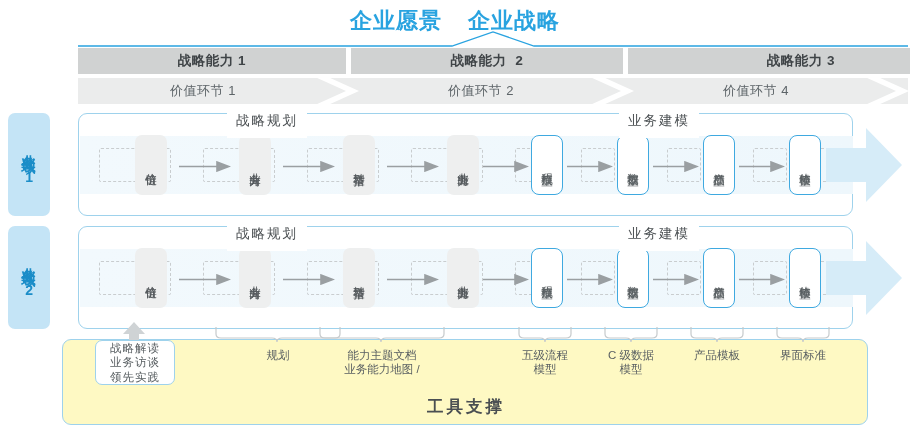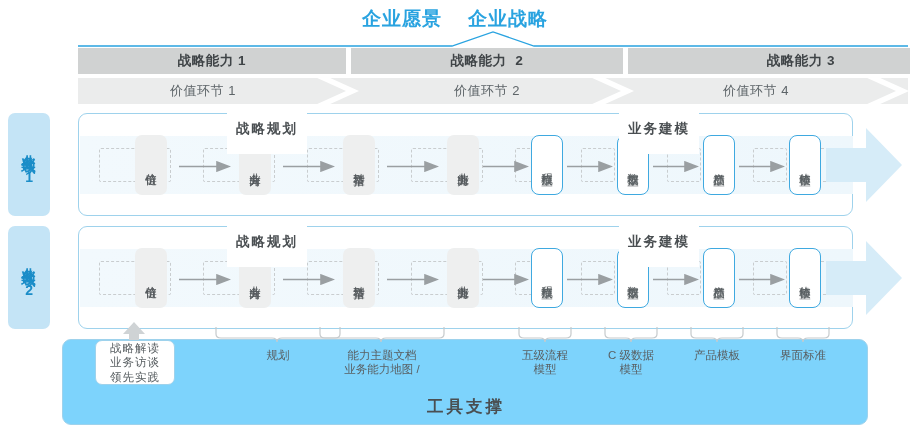--- a/index.html
+++ b/index.html
@@ -20,21 +20,21 @@
   .top-titles {
     position: absolute;
     left: 0; top: 6px; width: 910px;
     text-align: center;
     display: flex;
     justify-content: center;
     gap: 26px;
   }
   .top-title {
     color: #29a3e0;
-    font-size: 19px;
+    font-size: 22px;
     font-weight: bold;
     letter-spacing: 1px;
     white-space: nowrap;
   }
 
   
   .tent { position: absolute; left: 78px; top: 30px; }
 
   
   .cap-row {
@@ -114,24 +114,24 @@
     left: 1px; top: 22px;
     width: 773px; height: 58px;
     background: linear-gradient(to right, #f2f9fd, #eef7fc);
   }
 
   
   .sec-cap {
     position: absolute;
     top: -10px;
     background: #ffffff;
-    padding: 16px 9px;
+    padding: 8px 9px;
     color: #4a4f52;
     font-size: 13.5px;
-    font-weight: bold;
+    font-weight: normal;
     letter-spacing: 2px;
     white-space: nowrap;
     z-index: 5;
   }
   .sec-cap.left  { left: 148px; }
   .sec-cap.right { left: 540px; }
 
   
   .dashseg {
     position: absolute;
@@ -177,21 +177,21 @@
   #big1 { left: 826px; top: 128px; }
   #big2 { left: 826px; top: 241px; }
 
   
   #tools-box {
     position: absolute;
     left: 62px; top: 339px;
     width: 806px; height: 86px;
     border: 1px solid #9ed2ec;
     border-radius: 9px;
-    background: #7dd3fc;
+    background: #fef9c3;
   }
   .tools-title {
     position: absolute;
     left: 0; bottom: 6px;
     width: 806px;
     text-align: center;
     color: #4a4f52;
     font-size: 16.5px;
     font-weight: bold;
     letter-spacing: 3px;
@@ -247,21 +247,21 @@
   </div>
 
   <div class="chev-row">
     <svg width="830" height="26" viewBox="0 0 830 26" style="position:absolute;left:0;top:0;">
       <rect x="0" y="0" width="830" height="26" fill="#ebecec"></rect>
       <path d="M250 -1 L281 13 L250 27 L237 27 L268 13 L237 -1 Z" fill="#ffffff"></path>
       <path d="M525 -1 L556 13 L525 27 L512 27 L543 13 L512 -1 Z" fill="#ffffff"></path>
       <path d="M800 -1 L831 13 L800 27 L787 27 L818 13 L787 -1 Z" fill="#ffffff"></path>
     </svg>
     <div class="chev-label" style="left:0px;width:250px;">价值环节 1</div>
-    <div class="chev-label" style="left:287px;width:244px;">价值环节 2</div>
+    <div class="chev-label" style="left:281px;width:244px;">价值环节 2</div>
     <div class="chev-label" style="left:556px;width:244px;">价值环节 4</div>
   </div>
 
   <div class="bigarrow" id="big1">
     <svg width="76" height="74" viewBox="0 0 76 74">
       <path d="M0 20 H40 V0 L76 37 L40 74 V54 H0 Z" fill="#d6ecf8"></path>
     </svg>
   </div>
   <div class="bigarrow" id="big2">
     <svg width="76" height="74" viewBox="0 0 76 74">

